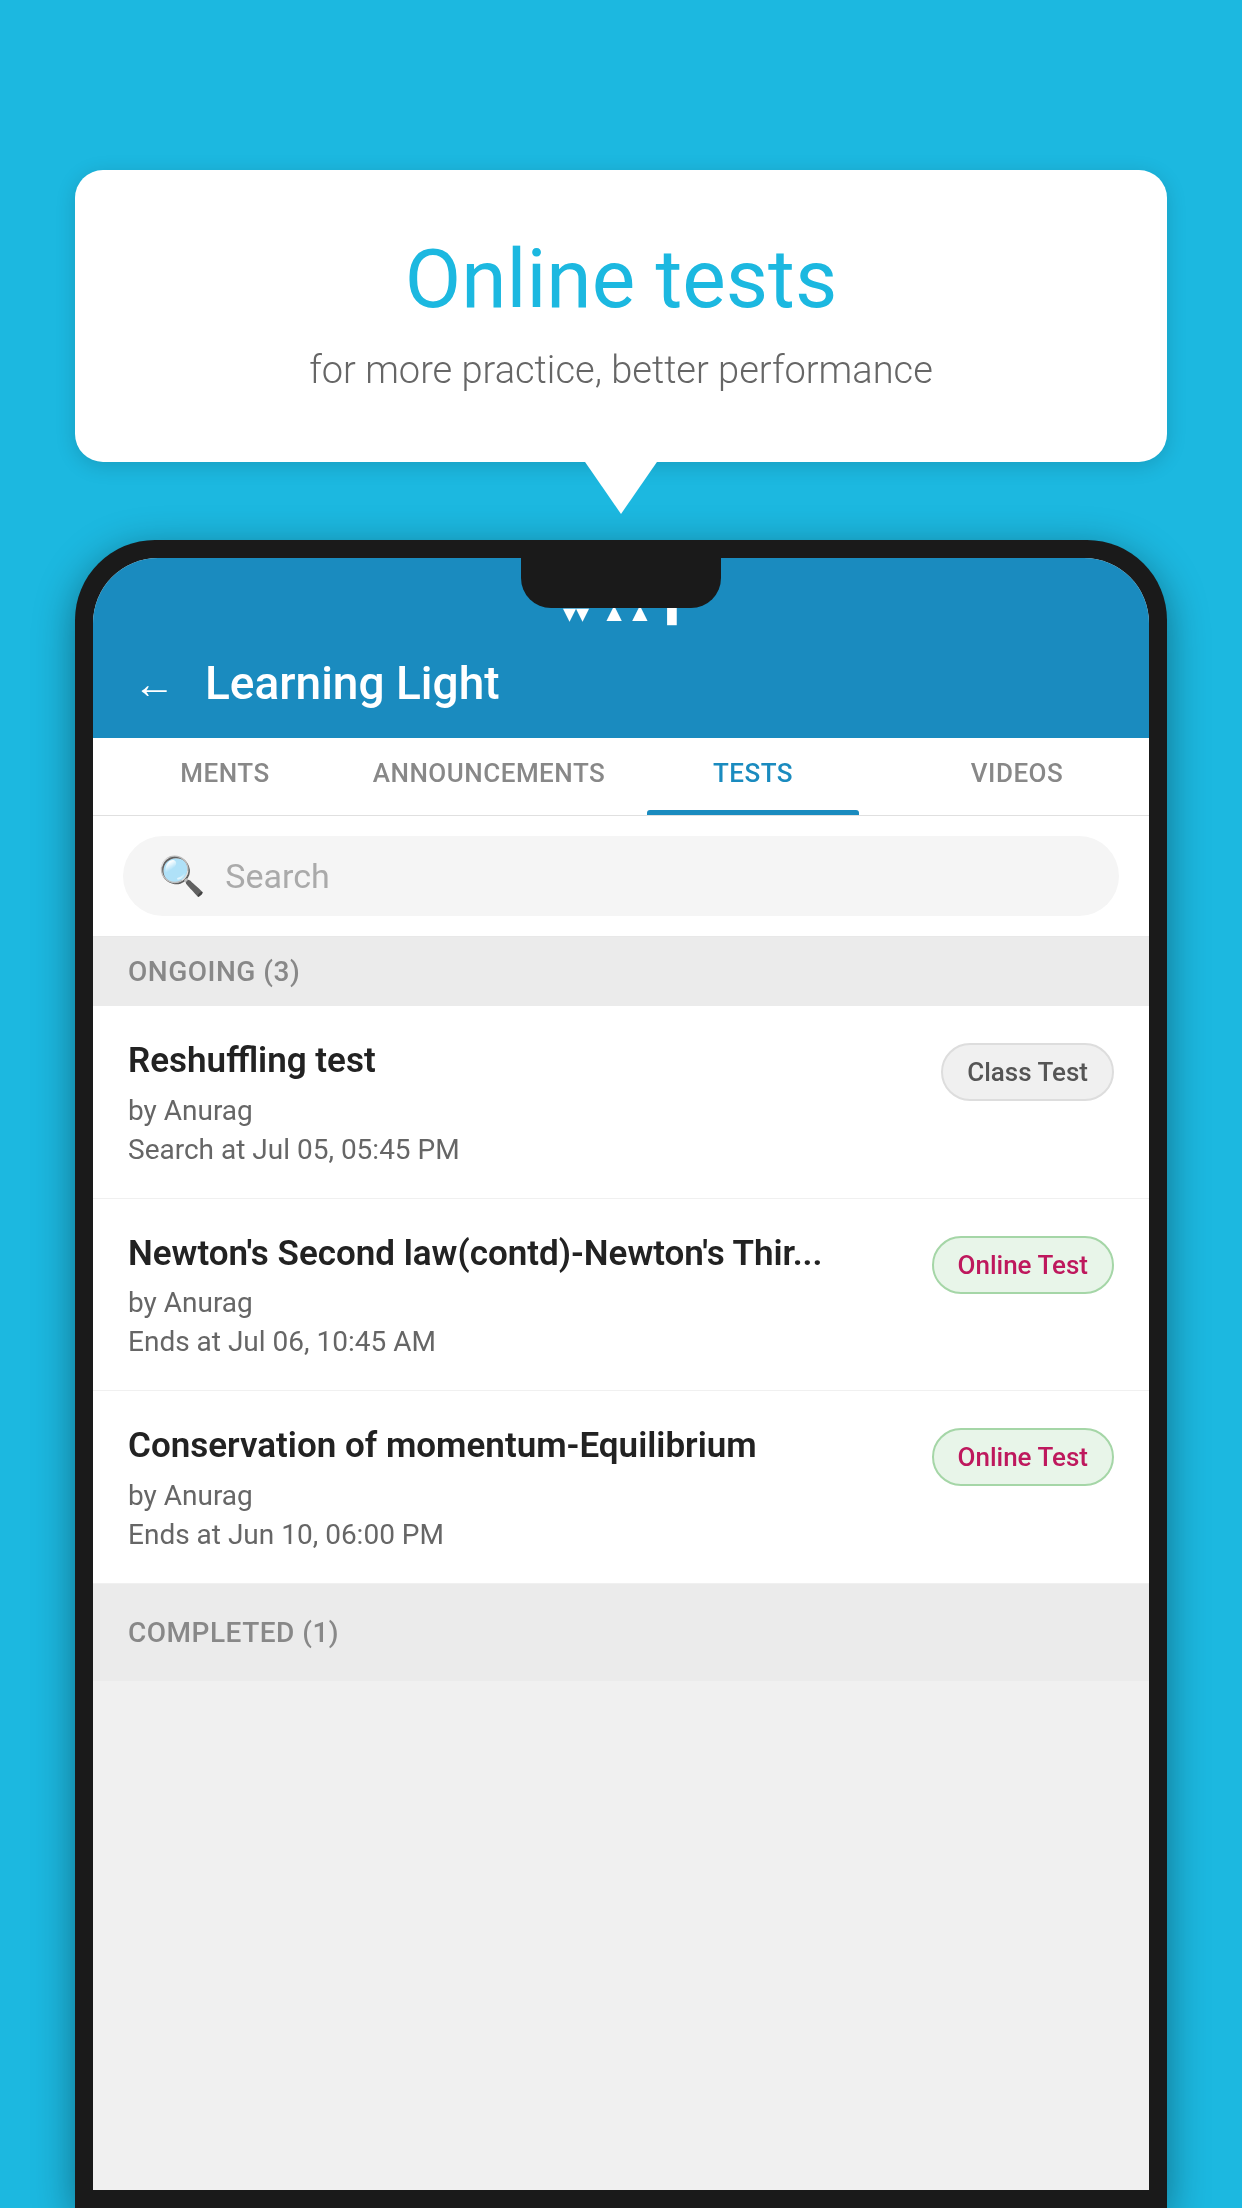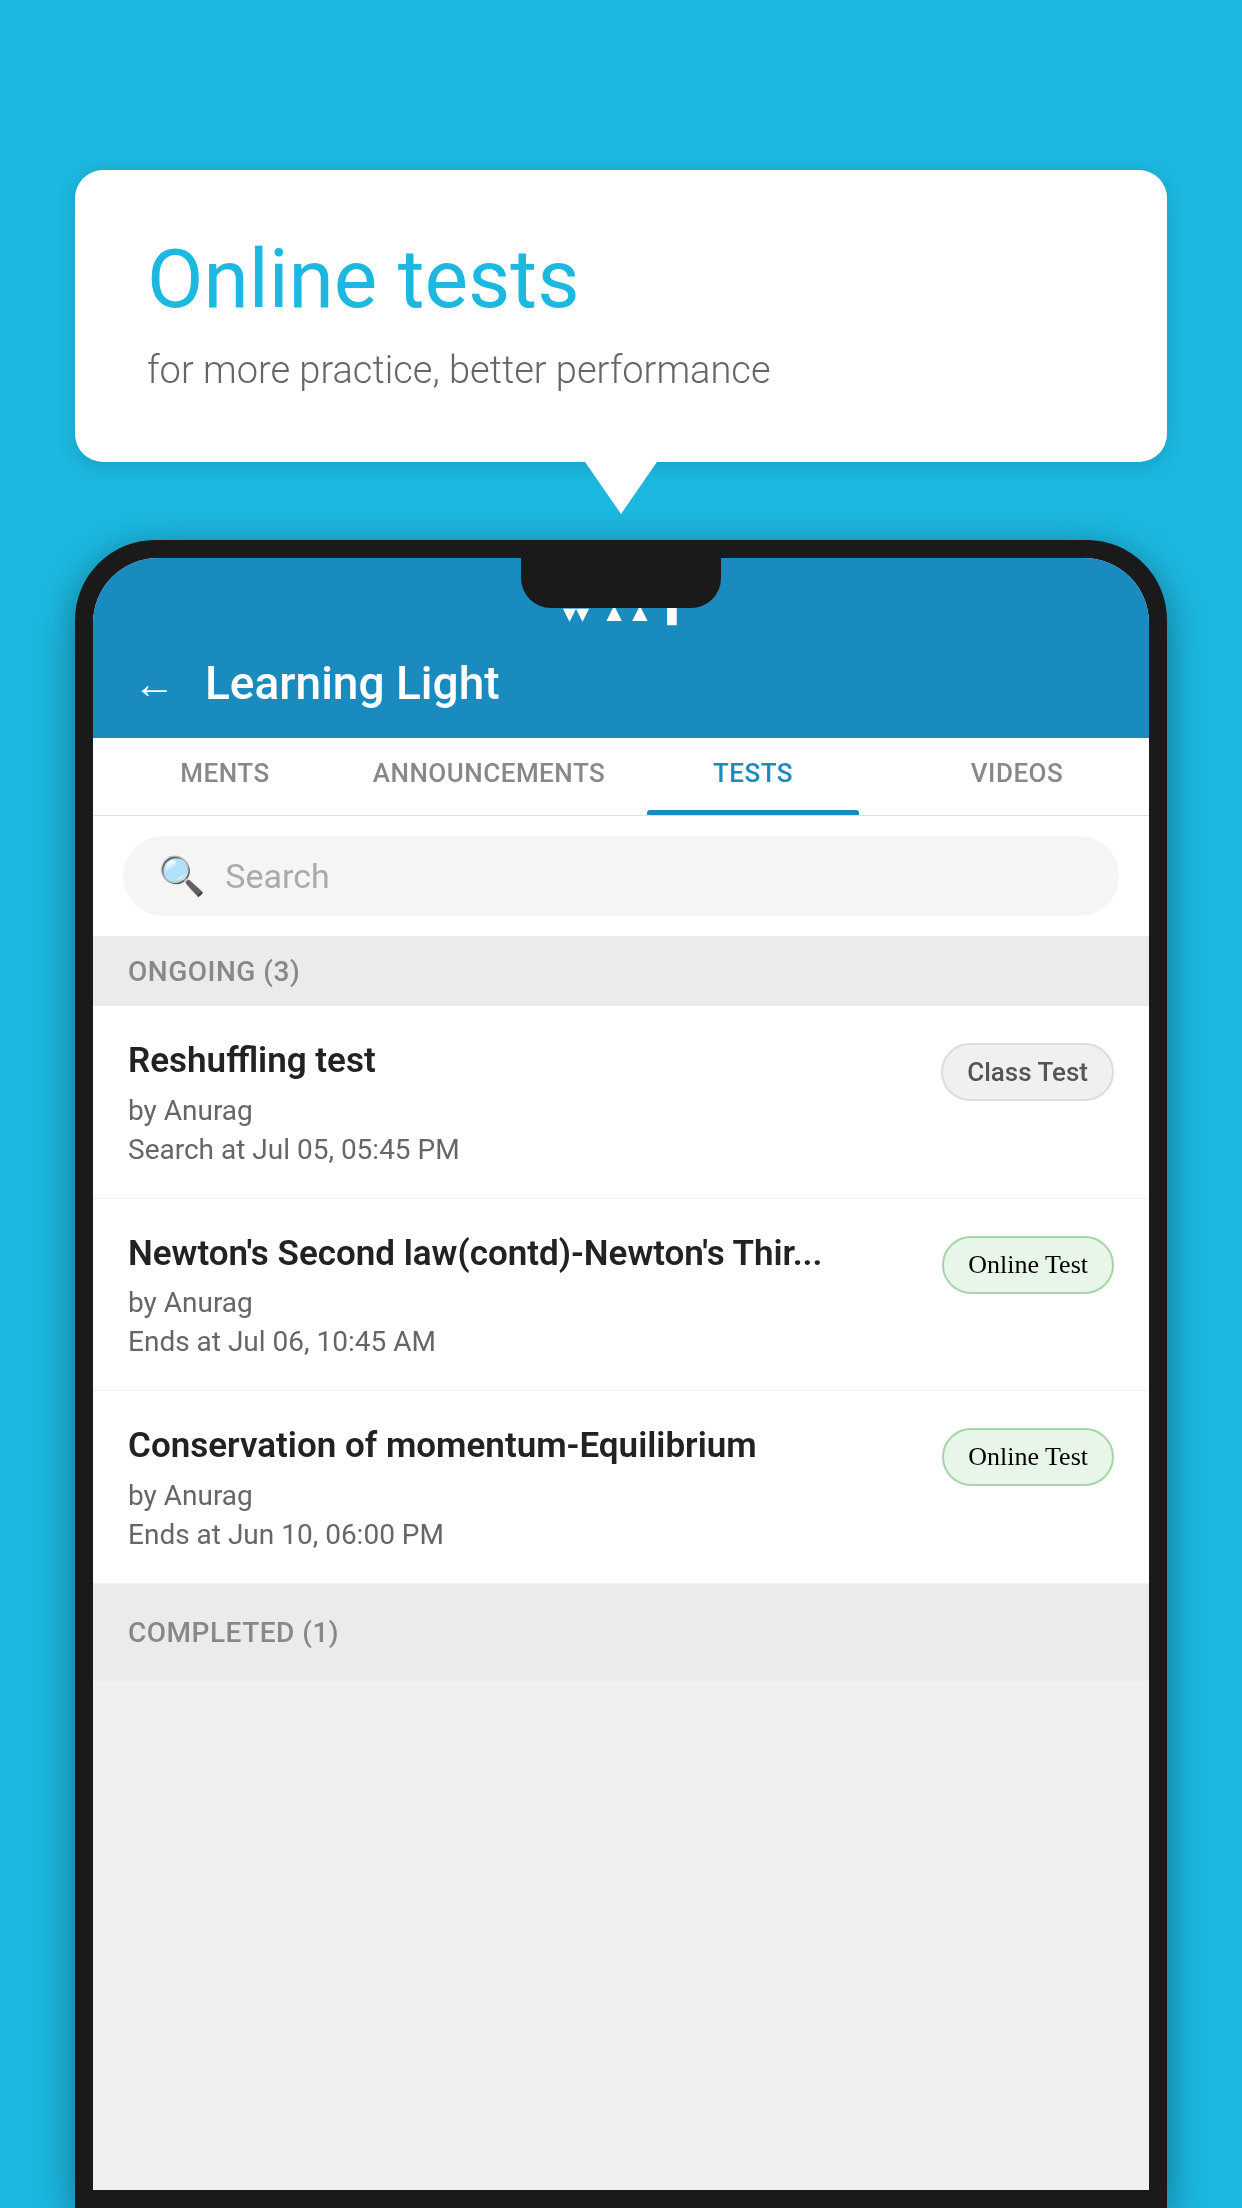--- a/index.html
+++ b/index.html
@@ -15,20 +15,21 @@
 
     
     .speech-bubble {
       position: absolute;
       top: 170px;
       left: 75px;
       right: 75px;
       background: white;
       border-radius: 28px;
       padding: 60px 72px 70px;
+      text-align: center;
       box-shadow: 0 4px 20px rgba(0,0,0,0.15);
     }
 
     .speech-bubble::after {
       content: '';
       position: absolute;
       bottom: -52px;
       left: 50%;
       transform: translateX(-50%);
       width: 0;
@@ -267,23 +268,22 @@
     }
 
     .badge-class {
       background: #f0f0f0;
       color: #555;
       border-color: #ddd;
     }
 
     .badge-online {
       background: #e8f5e9;
-      color: #000000;
+      color: #be185d;
       border-color: #a5d6a7;
-      font-family: Liberation Serif, serif;
     }
 
     
     .completed-header {
       background: #ebebeb;
       padding: 32px 35px;
     }
   </style>
 </head>
 <body>

